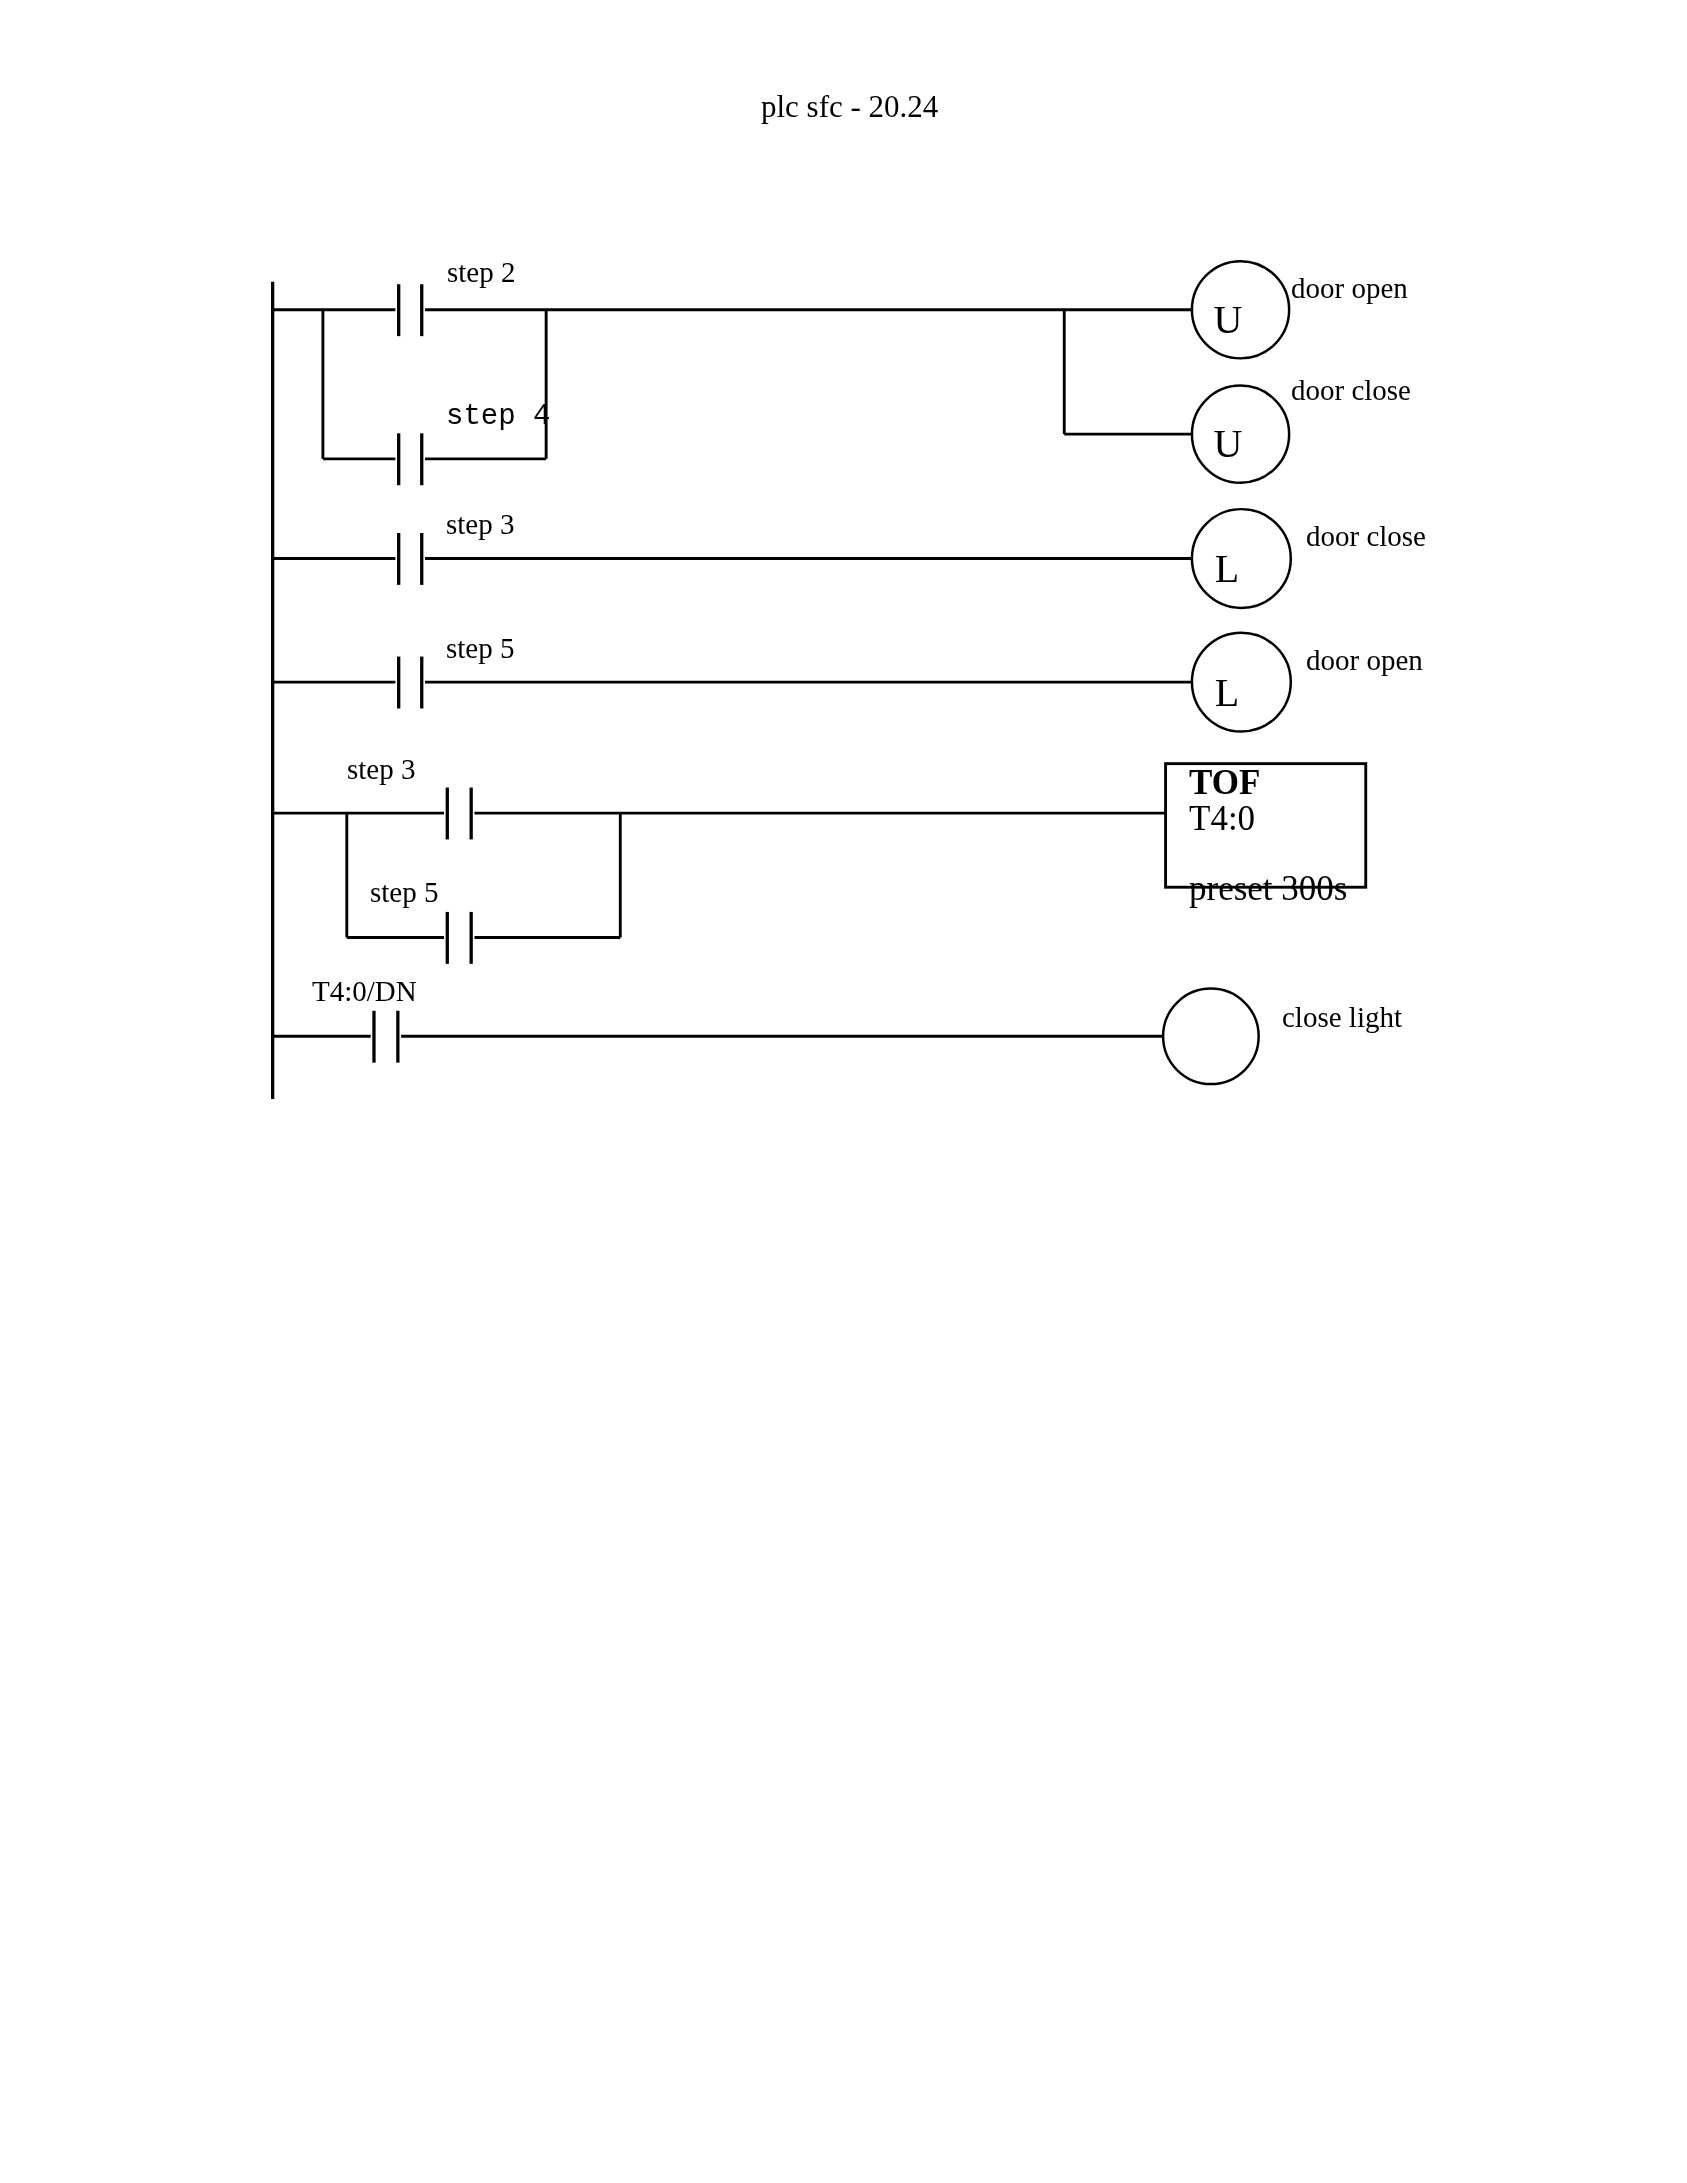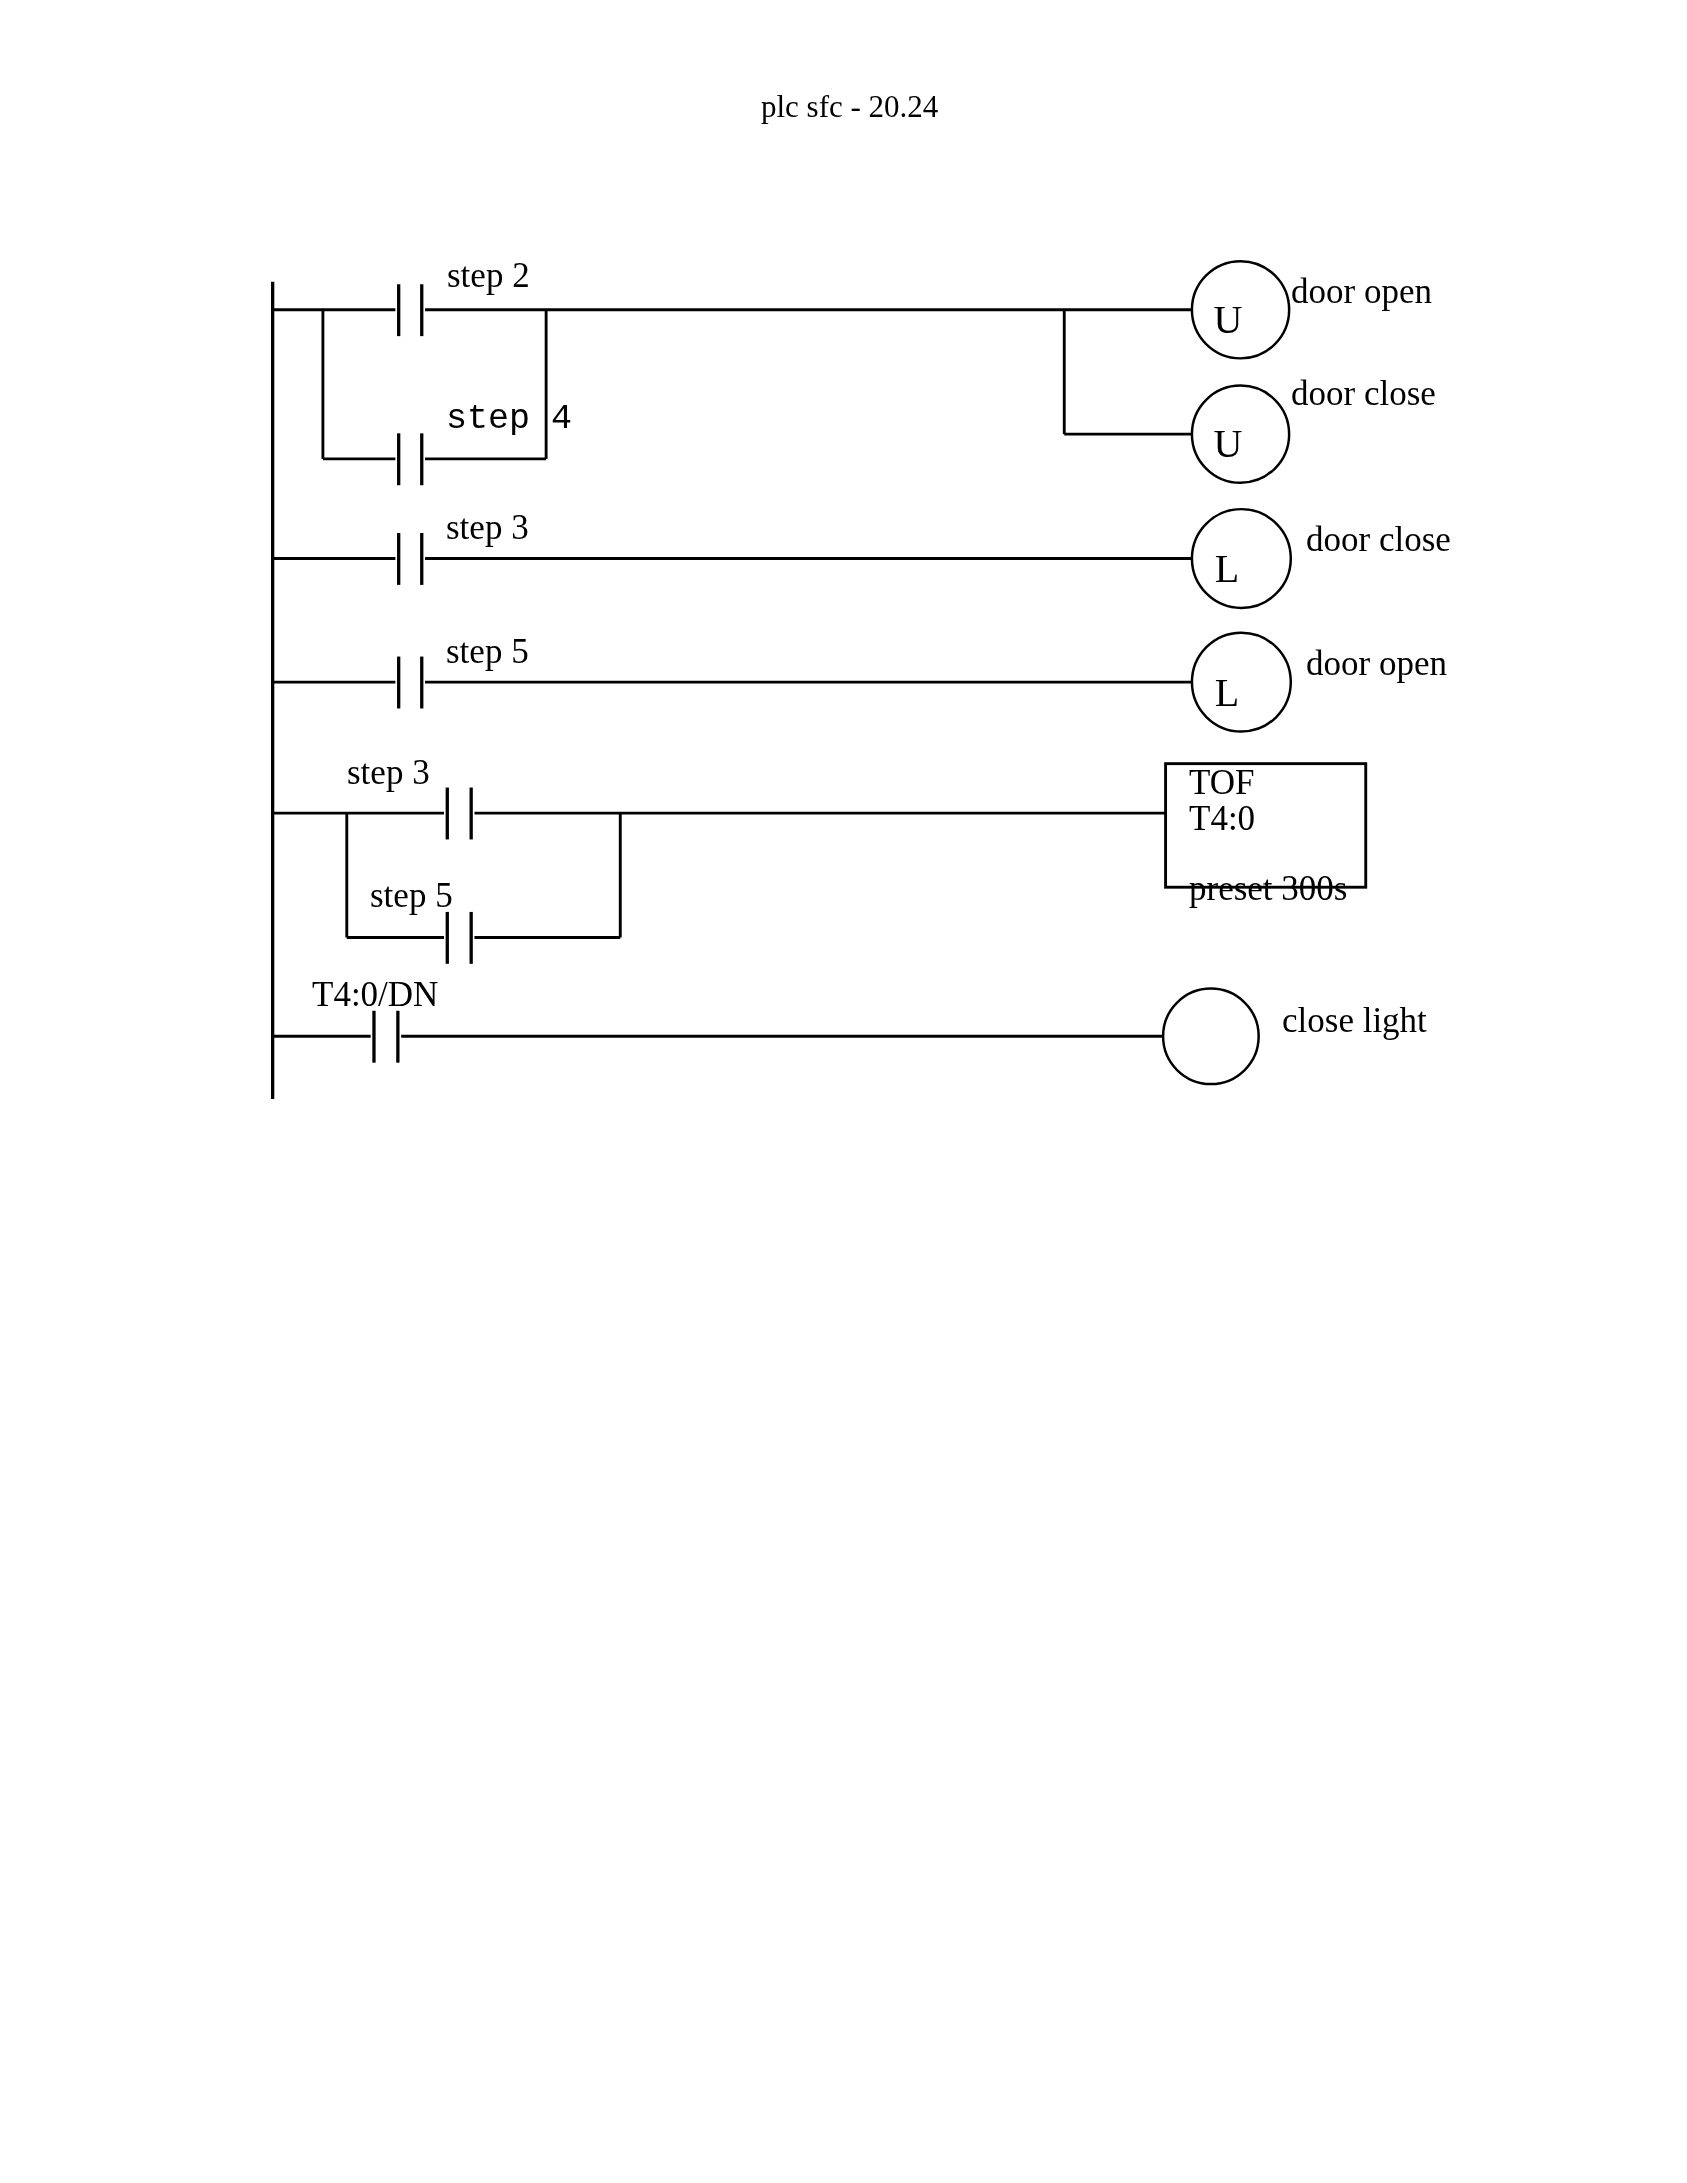--- a/index.html
+++ b/index.html
@@ -24,21 +24,21 @@
     font-size: 31px;
     white-space: nowrap;
   }
   .wires {
     position: absolute;
     left: 0;
     top: 0;
   }
   .lbl {
     position: absolute;
-    font-size: 35px;
+    font-size: 29px;
     line-height: 1.0;
     white-space: nowrap;
   }
   .coil-letter {
     position: absolute;
     font-size: 40px;
     line-height: 1.0;
     transform: translate(-50%, -50%);
   }
   .box-line {
@@ -131,18 +131,18 @@
   <div class="coil-letter" style="left:1228px; top:444px;">U</div>
   <div class="coil-letter" style="left:1227px; top:569px;">L</div>
   <div class="coil-letter" style="left:1227px; top:693px;">L</div>
 
   <div class="lbl" style="left:1291px; top:274px;">door open</div>
   <div class="lbl" style="left:1291px; top:376px;">door close</div>
   <div class="lbl" style="left:1306px; top:522px;">door close</div>
   <div class="lbl" style="left:1306px; top:646px;">door open</div>
   <div class="lbl" style="left:1282px; top:1003px;">close light</div>
 
-  <div class="box-line" style="top:765px;">TOF</div>
+  <div class="box-line" style="top:765px;font-weight:bold;">TOF</div>
   <div class="box-line" style="top:801px;text-align:right;">T4:0</div>
   <div class="box-line" style="top:839px;margin-top:32px;">preset 300s</div>
 
 </div>
 
 
 </body></html>

